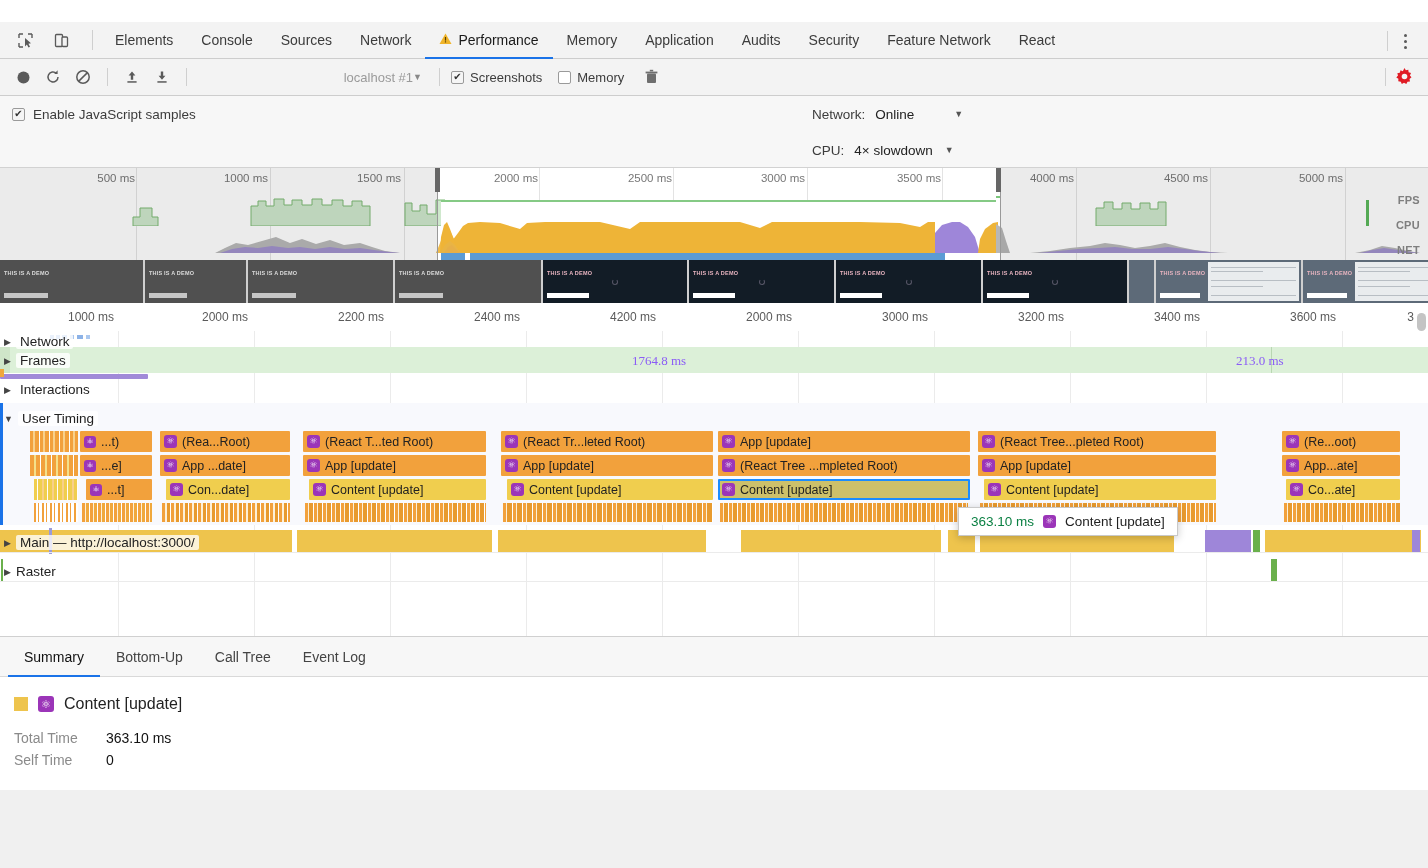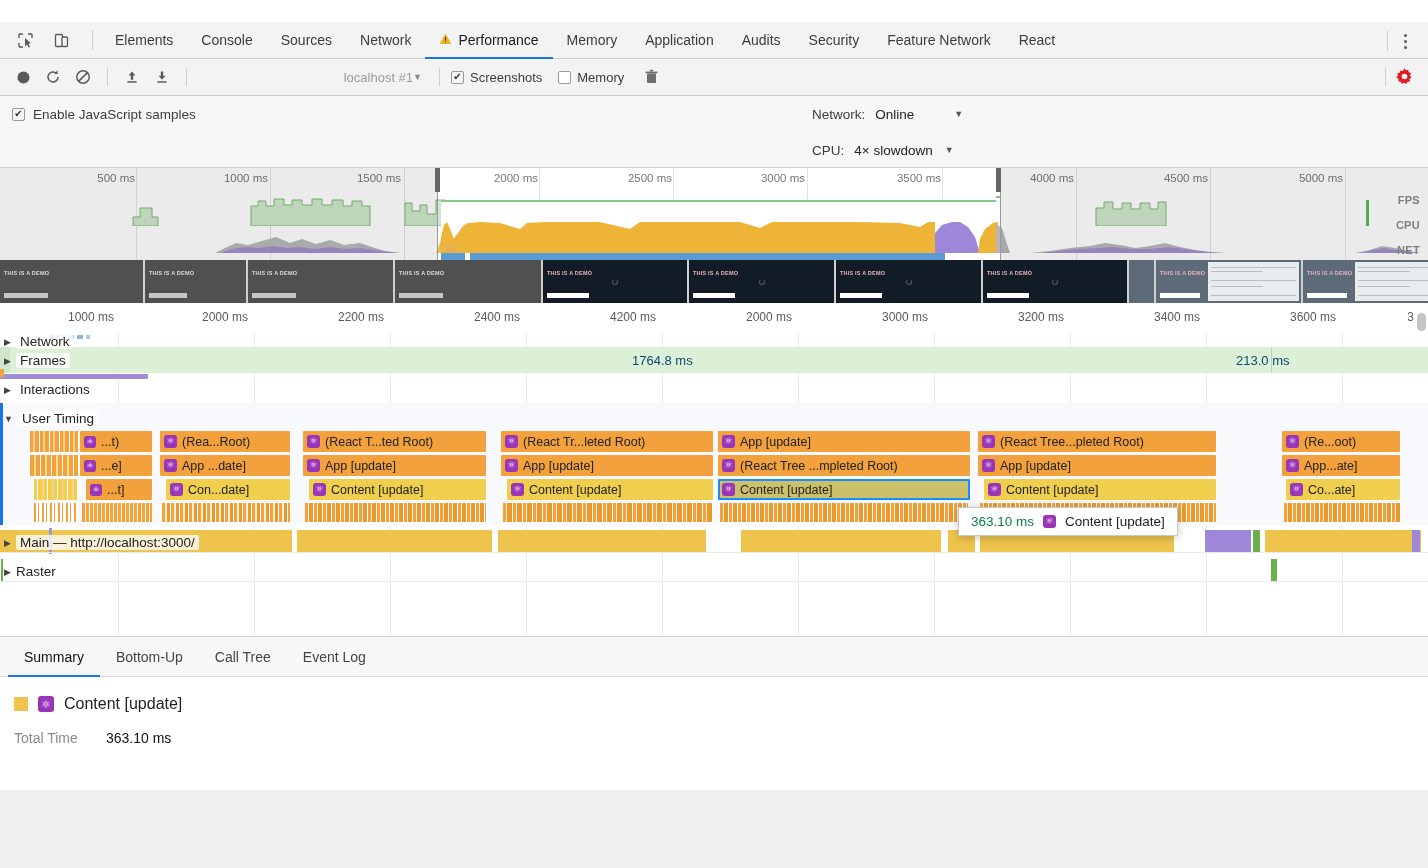--- a/index.html
+++ b/index.html
@@ -116,21 +116,21 @@
   .tl-ruler { position:absolute; left:0; top:0; width:1428px; height:28px; border-bottom:none;}
   .tl-tick { position:absolute; top:7px; font-size:12px; color:#5a5a5a; transform:translateX(-100%); padding-right:6px;}
   .tl-grid { position:absolute; top:28px; width:1px; height:305px; background:#ebebeb;}
   .tl-scrollthumb{position:absolute; right:2px; top:10px; width:9px; height:18px; border-radius:5px; background:#c4c4c4;}
 
   .track-hdr { position:absolute; left:4px; font-size:13.5px; color:#222; display:flex; align-items:center; gap:5px; z-index:12; cursor:pointer;}
   .arrow { font-size:9px; color:#444; }
   .hdr-bg { background:rgba(255,255,255,.82); padding:0 4px; border-radius:2px;}
 
   .row-frames { position:absolute; left:0; width:1428px; background:#dcf0d8; }
-  .frame-lbl { position:absolute; font-size:13px; color:#0c4a6e; }
+  .frame-lbl { position:absolute; font-size:13px; color:#8b5cf6;font-family:Liberation Serif, serif; }
 
   .usertiming-band { position:absolute; left:0; width:1428px; background:#f8f9fd; }
   .ut-leftline { position:absolute; left:0; width:3px; background:#1a73e8; }
 
   .fbar {
     position:absolute; height:21px; border-radius:1px;
     display:flex; align-items:center; font-size:12.5px; color:#222;
     padding-left:4px; gap:5px; overflow:hidden; white-space:nowrap; cursor:pointer;
     box-sizing:border-box;
   }
@@ -675,17 +675,21 @@
     <div class="dbody">
       <div class="d-title">
         <span class="swatch"></span>
         <span class="ricon" style="width:16px;height:16px;font-size:11px">⚛</span>
         <span>Content [update]</span>
       </div>
       <div class="d-kv">
         <span class="d-k">Total Time</span>
         <span class="d-v">363.10 ms</span>
       </div>
+      <div class="d-kv" style="margin-top:0">
+        <span class="d-k">Self Time</span>
+        <span class="d-v">0</span>
+      </div>
     </div>
   </div>
 
   <div class="bottom-empty"></div>
 </div>
 
 </body></html>

